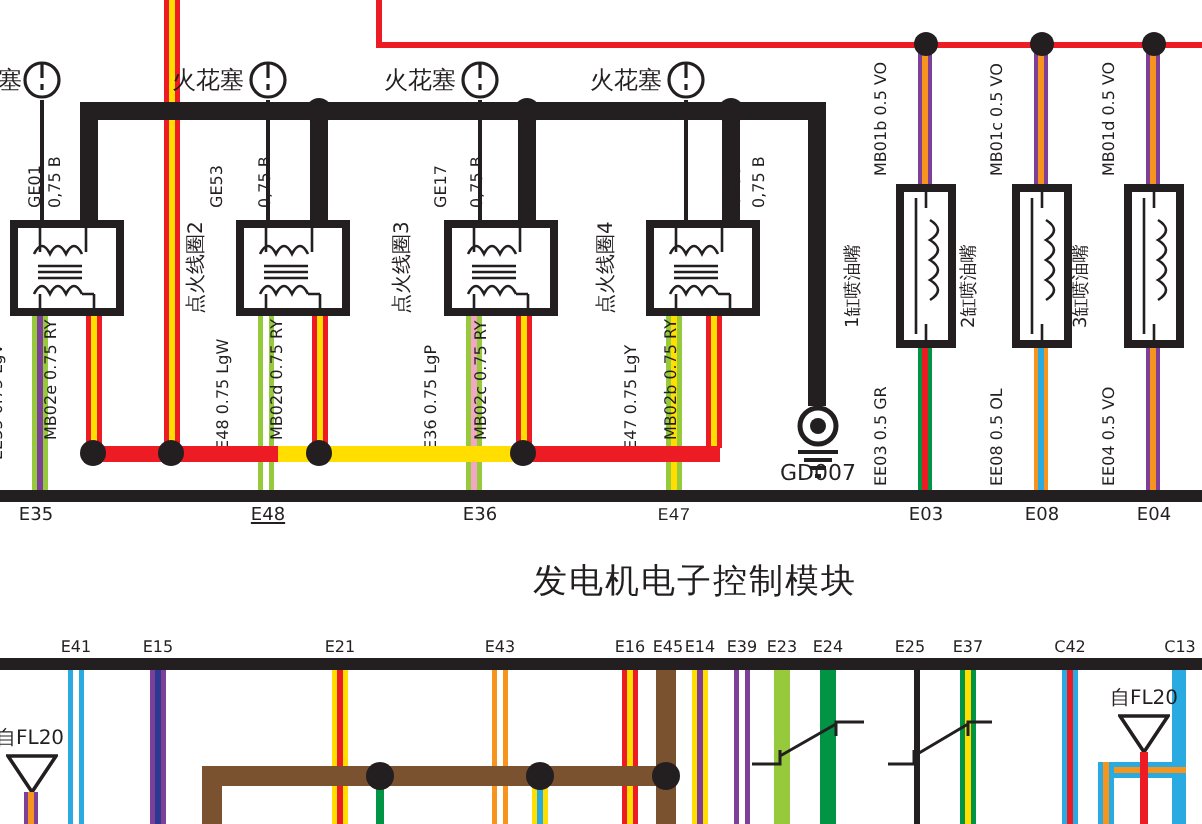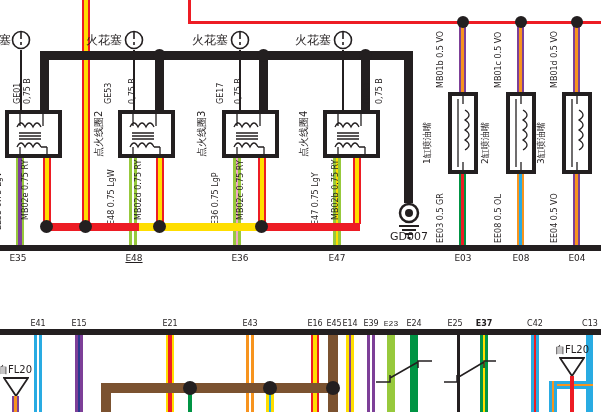--- a/index.html
+++ b/index.html
@@ -196,38 +196,39 @@
   <div class="vl" style="left:447px;top:231px;">EE03 0.5 GR</div>
   <div class="vl" style="left:505px;top:231px;">EE08 0.5 OL</div>
   <div class="vl" style="left:561px;top:231px;">EE04 0.5 VO</div>
 
   <div class="wire blk" style="left:0;top:245px;width:601px;height:6px;"></div>
   <div class="wire blk" style="left:0;top:329px;width:601px;height:6px;"></div>
 
   <div class="pin" style="left:5px;top:253px;width:26px;">E35</div>
   <div class="pin" style="left:121px;top:253px;width:26px;text-decoration:underline;">E48</div>
   <div class="pin" style="left:227px;top:253px;width:26px;">E36</div>
-  <div class="pin" style="left:324px;top:253px;width:26px;">E47</div>
+  <div class="pin" style="left:324px;top:253px;width:26px;font-family:Liberation Mono, monospace;">E47</div>
   <div class="pin" style="left:450px;top:253px;width:26px;">E03</div>
   <div class="pin" style="left:508px;top:253px;width:26px;">E08</div>
   <div class="pin" style="left:564px;top:253px;width:26px;">E04</div>
 
+  <div class="pin" style="left:240px;top:281px;width:215px;font-size:17px;line-height:20px;letter-spacing:1px;">发电机电子控制模块</div>
 
   <div class="pin pin8" style="left:26px;top:319px;width:24px;">E41</div>
   <div class="pin pin8" style="left:67px;top:319px;width:24px;">E15</div>
   <div class="pin pin8" style="left:158px;top:319px;width:24px;">E21</div>
   <div class="pin pin8" style="left:238px;top:319px;width:24px;">E43</div>
   <div class="pin pin8" style="left:305px;top:319px;width:20px;">E16</div>
   <div class="pin pin8" style="left:324px;top:319px;width:20px;">E45</div>
   <div class="pin pin8" style="left:340px;top:319px;width:20px;">E14</div>
   <div class="pin pin8" style="left:361px;top:319px;width:20px;">E39</div>
-  <div class="pin pin8" style="left:381px;top:319px;width:20px;font-family:Liberation Mono, monospace;">E23</div>
+  <div class="pin pin8" style="left:381px;top:319px;width:20px;">E23</div>
   <div class="pin pin8" style="left:404px;top:319px;width:20px;">E24</div>
   <div class="pin pin8" style="left:445px;top:319px;width:20px;">E25</div>
-  <div class="pin pin8" style="left:474px;top:319px;width:20px;font-weight:bold;">E37</div>
+  <div class="pin pin8" style="left:474px;top:319px;width:20px;">E37</div>
   <div class="pin pin8" style="left:522px;top:319px;width:26px;">C42</div>
   <div class="pin pin8" style="left:577px;top:319px;width:26px;">C13</div>
 
   <div class="wire wLblW" style="left:34px;top:335px;width:8px;height:77px;"></div>
   <div class="wire wVBl" style="left:75px;top:335px;width:8px;height:77px;"></div>
   <div class="wire wYR" style="left:166px;top:335px;width:8px;height:77px;"></div>
   <div class="wire wOW" style="left:246px;top:335px;width:8px;height:77px;"></div>
   <div class="wire wRY" style="left:311px;top:335px;width:8px;height:77px;"></div>
   <div class="wire" style="left:328px;top:335px;width:10px;height:77px;background:var(--brn);"></div>
   <div class="wire wYV" style="left:346px;top:335px;width:8px;height:77px;"></div>

